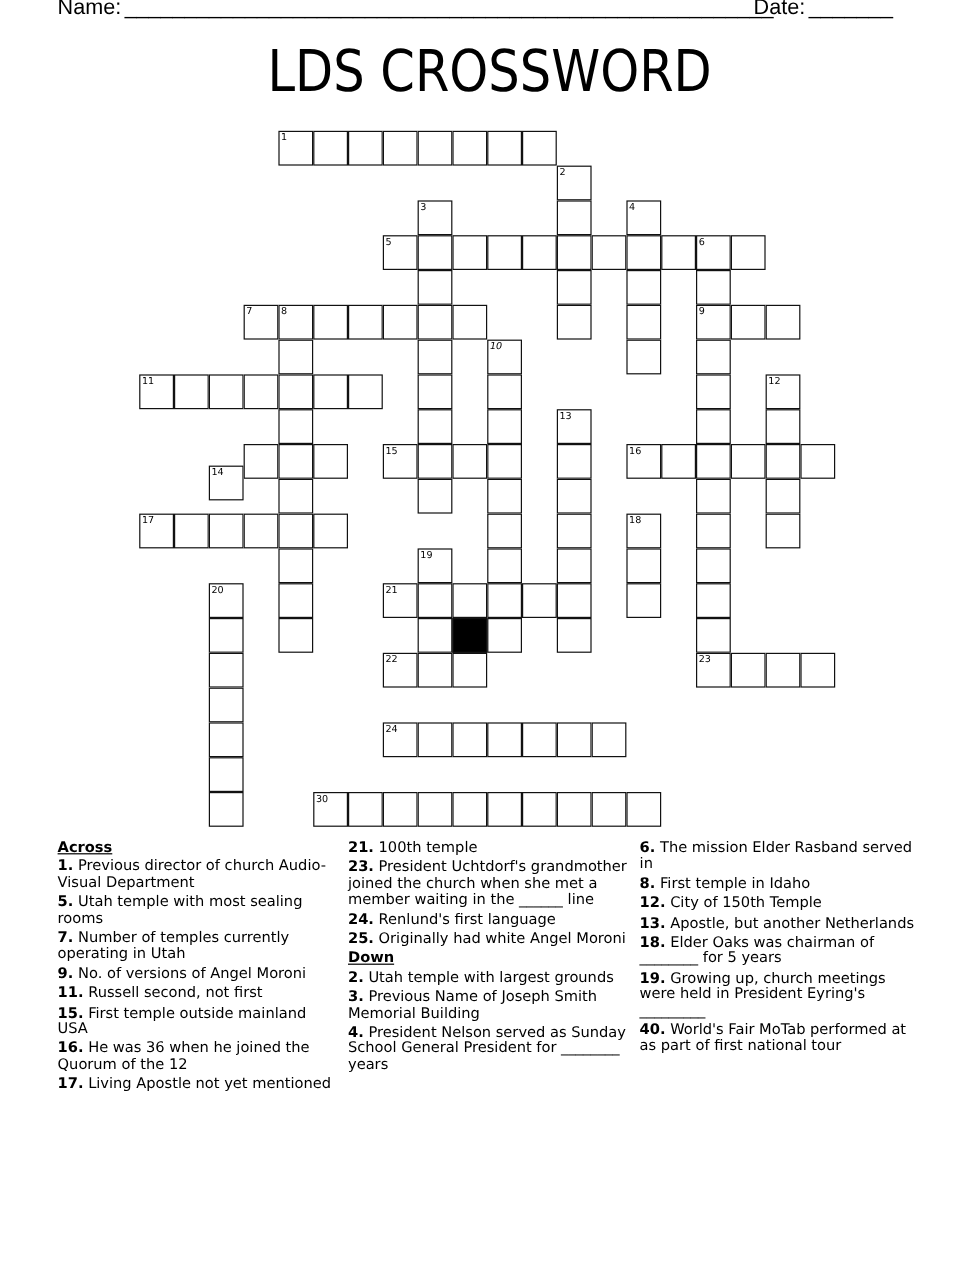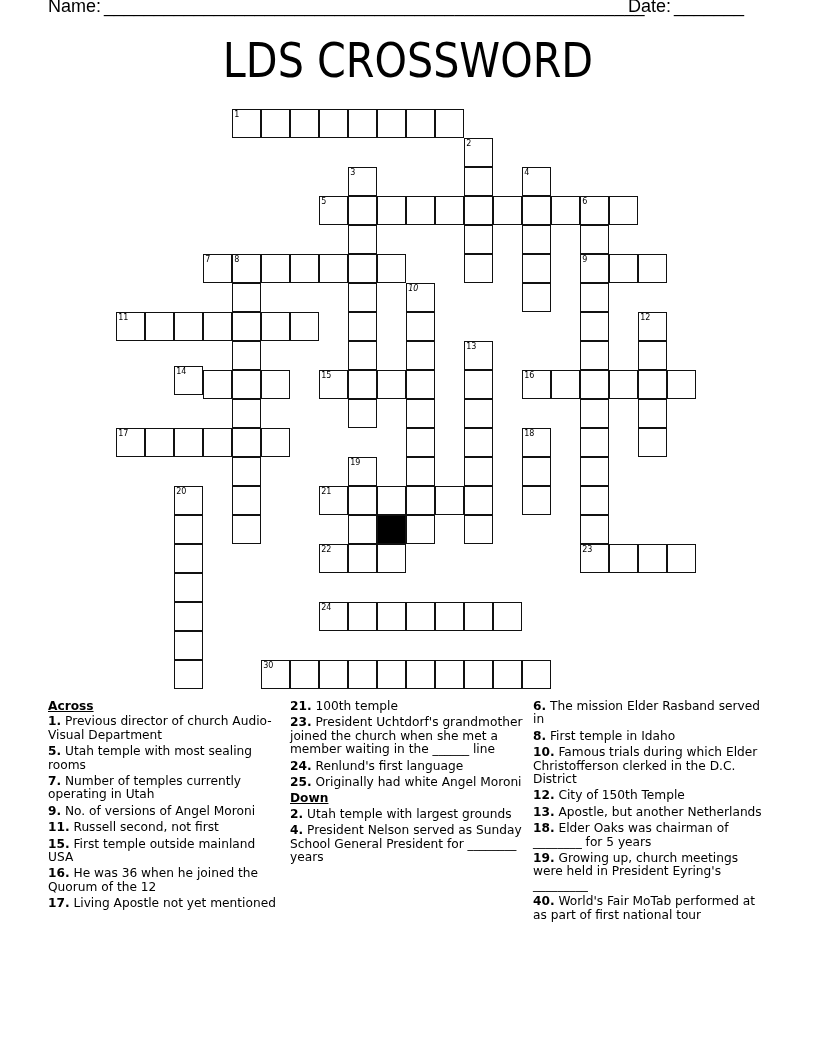--- a/index.html
+++ b/index.html
@@ -145,21 +145,21 @@
     <div class="cell" style="left: 639px; top: 429px;"></div>
     <div class="cell" style="left: 465px; top: 342px;">
       <span class="num">13</span>
     </div>
     <div class="cell" style="left: 465px; top: 371px;"></div>
     <div class="cell" style="left: 465px; top: 400px;"></div>
     <div class="cell" style="left: 465px; top: 429px;"></div>
     <div class="cell" style="left: 465px; top: 458px;"></div>
     <div class="cell" style="left: 465px; top: 487px;"></div>
     <div class="cell" style="left: 465px; top: 516px;"></div>
-    <div class="cell" style="left: 175px; top: 367px;">
+    <div class="cell" style="left: 175px; top: 389px;">
       <span class="num">14</span>
     </div>
     <div class="cell" style="left: 204px; top: 371px;"></div>
     <div class="cell" style="left: 262px; top: 371px;"></div>
     <div class="cell" style="left: 320px; top: 371px;">
       <span class="num">15</span>
     </div>
     <div class="cell" style="left: 378px; top: 371px;"></div>
     <div class="cell" style="left: 523px; top: 371px;">
       <span class="num">16</span>
@@ -242,25 +242,25 @@
       <div class="clue"><b>16.</b><span> He was 36 when he joined the Quorum of the 12</span></div>
       <div class="clue"><b>17.</b><span> Living Apostle not yet mentioned</span></div>
     </div>
   <div class="col" id="col2" style="left:290px; width:236px;">
       <div class="clue"><b>21.</b><span> 100th temple</span></div>
       <div class="clue"><b>23.</b><span> President Uchtdorf's grandmother joined the church when she met a member waiting in the ______ line</span></div>
       <div class="clue"><b>24.</b><span> Renlund's first language</span></div>
       <div class="clue"><b>25.</b><span> Originally had white Angel Moroni</span></div>
       <div class="section-head">Down</div>
       <div class="clue"><b>2.</b><span> Utah temple with largest grounds</span></div>
+      <div class="clue"><b>3.</b><span> Previous Name of Joseph Smith Memorial Building</span></div>
       <div class="clue"><b>4.</b><span> President Nelson served as Sunday School General President for ________ years</span></div>
     </div>
   <div class="col" id="col3" style="left:533px; width:236px;">
       <div class="clue"><b>6.</b><span> The mission Elder Rasband served in</span></div>
       <div class="clue"><b>8.</b><span> First temple in Idaho</span></div>
-      <div class="clue"><b>10.</b><span> Famous trials during which Elder Christofferson clerked in the D.C. District</span></div>
       <div class="clue"><b>12.</b><span> City of 150th Temple</span></div>
       <div class="clue"><b>13.</b><span> Apostle, but another Netherlands</span></div>
       <div class="clue"><b>18.</b><span> Elder Oaks was chairman of ________ for 5 years</span></div>
       <div class="clue"><b>19.</b><span> Growing up, church meetings were held in President Eyring's _________</span></div>
       <div class="clue"><b>40.</b><span> World's Fair MoTab performed at as part of first national tour</span></div>
     </div>
 </div>
 
 </body></html>

